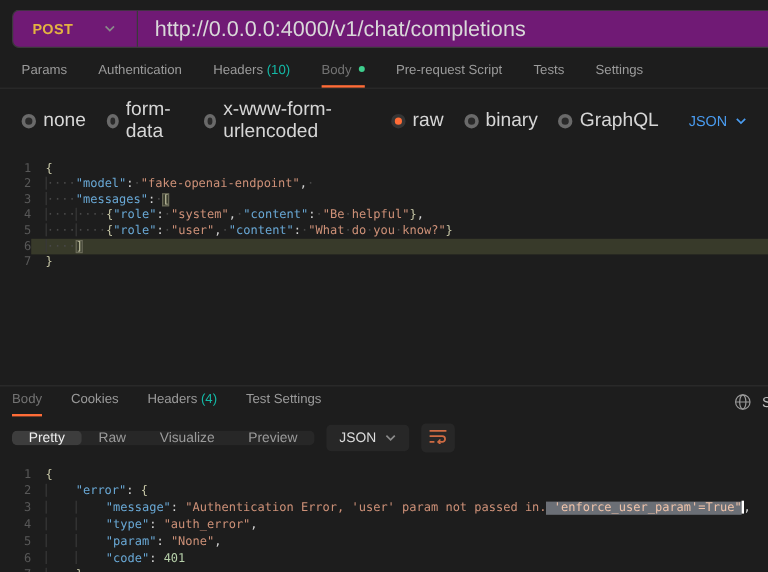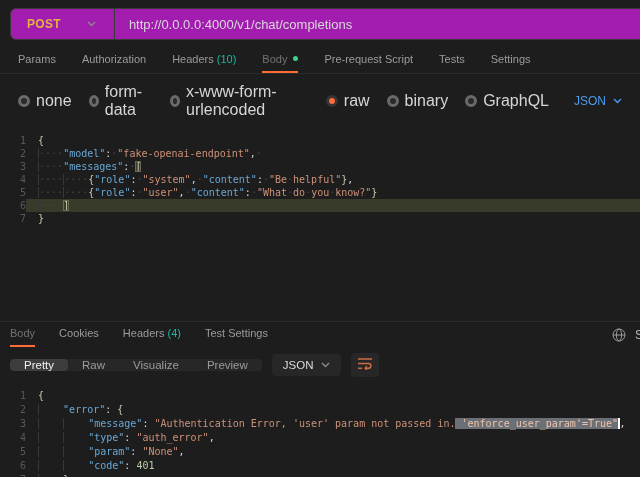--- a/index.html
+++ b/index.html
@@ -7,27 +7,27 @@
   body {
     background:#1d1d1d;
     font-family:"Liberation Sans", sans-serif;
     color:#d6d6d6;
     font-size:12px;
   }
   
   .url-row { padding:8px 0 8px 10px; }
   .url-box {
     display:flex; align-items:center; height:32px;
-    background:#a21caf; border:1px solid #3a3a3a; border-right:none;
+    background:#701a75; border:1px solid #3a3a3a; border-right:none;
     border-radius:6px 0 0 6px; overflow:hidden;
   }
   .method { display:flex; align-items:center; gap:26px; padding:0 18px 0 16px; cursor:pointer; }
   .method-label { color:#e3b341; font-weight:bold; font-size:12px; letter-spacing:.3px; }
   .vdiv { width:1px; height:32px; background:#3a3a3a; }
-  .url-text { padding:0 14px; color:#d9d9d9; font-size:13px; white-space:nowrap; }
+  .url-text { padding:0 14px; color:#d9d9d9; font-size:18px; white-space:nowrap; }
   .chev { display:inline-block; width:9px; height:6px; }
   .chev svg { display:block; }
   
   .req-tabs { display:flex; gap:26px; padding:0 18px; border-bottom:1px solid #2c2c2c; }
   .tab { padding:5px 0 8px 0; color:#9b9b9b; font-size:11px; cursor:pointer; position:relative; white-space:nowrap; }
   .tab.active { color:#737373; }
   .tab.active::after { content:""; position:absolute; left:0; right:0; bottom:0; height:2px; background:#ff6c37; }
   .tab .count { color:#14b8a6; }
   .tab .mod-dot { display:inline-block; width:5px; height:5px; border-radius:50%; background:#3ecf8e; margin-left:6px; vertical-align:2px; }
   
@@ -84,21 +84,21 @@
           </svg>
       </span>
     </div>
     <div class="vdiv"></div>
     <div class="url-text">http://0.0.0.0:4000/v1/chat/completions</div>
   </div>
 </div>
 
 <div class="req-tabs" id="req-tabs">
     <div class="tab"><span>Params</span></div>
-    <div class="tab"><span>Authorization</span></div>
+    <div class="tab"><span>Authentication</span></div>
     <div class="tab"><span>Headers</span><span class="count"> (10)</span></div>
     <div class="tab active"><span>Body</span><span class="mod-dot"></span></div>
     <div class="tab"><span>Pre-request Script</span></div>
     <div class="tab"><span>Tests</span></div>
     <div class="tab"><span>Settings</span></div>
   </div>
 
 <div class="mode-row" id="mode-row">
     <div class="mode">
       <span class="radio"></span>

